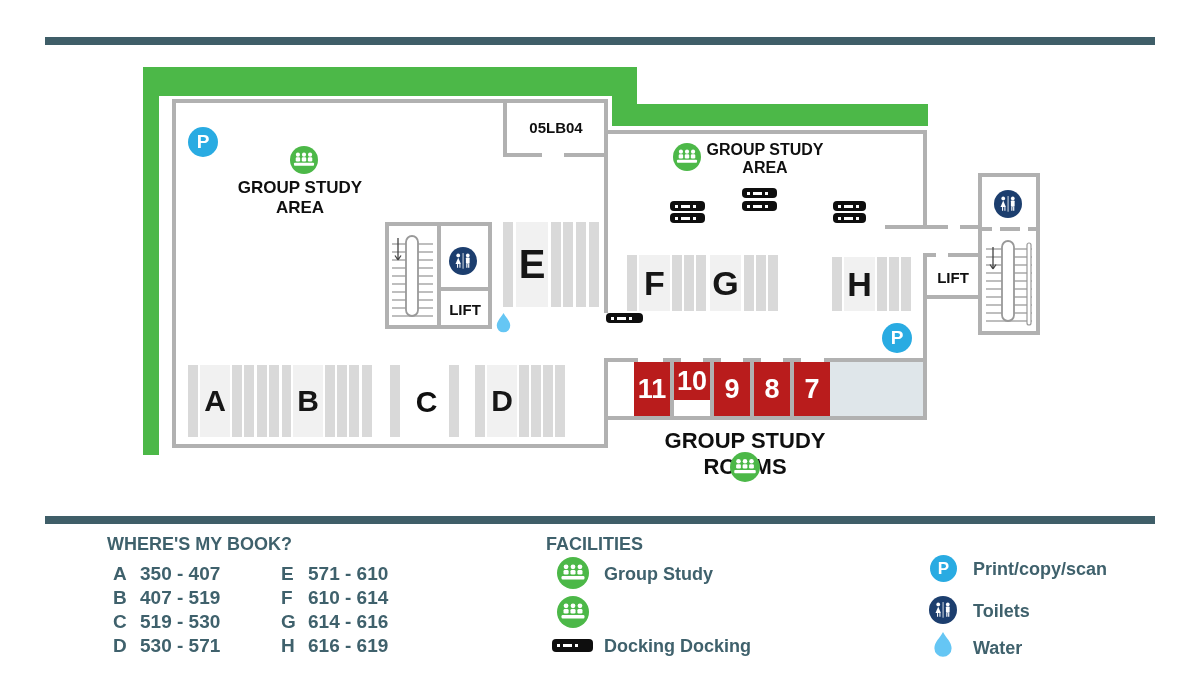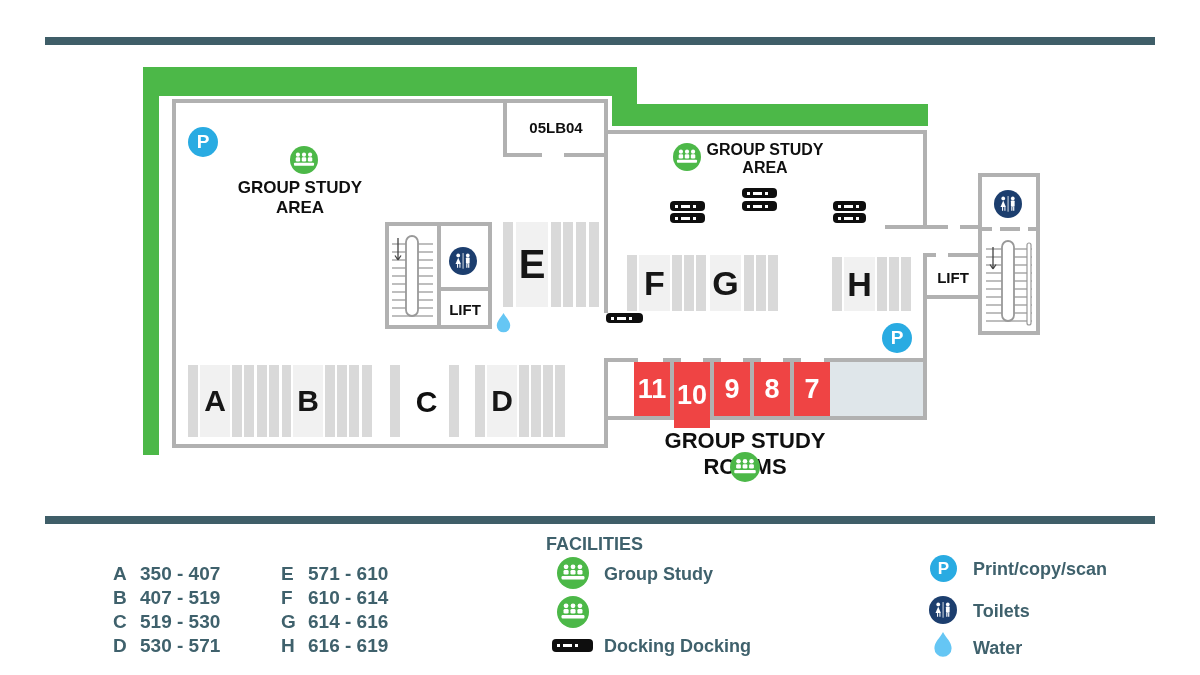--- a/index.html
+++ b/index.html
@@ -3,21 +3,21 @@
 <meta charset="utf-8">
 <style>
   html,body{margin:0;padding:0;background:#fff;}
   #app{position:relative;width:1200px;height:675px;background:#ffffff;
        font-family:"Liberation Sans",sans-serif;overflow:hidden;}
   .w{position:absolute;background:#b1b1b1;}          
   .g{position:absolute;background:#4cb848;}          
   .bar{position:absolute;background:#d9d9d9;}        
   .sbox{position:absolute;background:#f1f1f1;display:flex;align-items:center;
         justify-content:center;font-weight:bold;color:#161616;}
-  .room{position:absolute;background:#ef4444;display:flex;align-items:center;
+  .room{position:absolute;background:#b91c1c;display:flex;align-items:center;
         justify-content:center;color:#fff;font-weight:bold;font-size:27px;}
   .mtext{position:absolute;color:#0f0f0f;font-weight:bold;text-align:center;}
   .picon{position:absolute;background:#29abe2;border-radius:50%;color:#fff;
          font-weight:bold;display:flex;align-items:center;justify-content:center;}
   .icon{position:absolute;}
   .icon svg{display:block;width:100%;height:100%;}
   .dock{position:absolute;background:#0e0e0e;border-radius:4px;display:flex;
         align-items:center;box-sizing:border-box;padding-left:5px;}
   .dock i{display:block;background:#fff;height:3px;margin-right:3px;}
   .dock .d1{width:3px;}.dock .d2{width:9px;}
@@ -103,21 +103,21 @@
   <div class="w" style="left:604px;top:358px;width:34px;height:4px;"></div>
   <div class="w" style="left:663px;top:358px;width:18px;height:4px;"></div>
   <div class="w" style="left:703px;top:358px;width:18px;height:4px;"></div>
   <div class="w" style="left:743px;top:358px;width:18px;height:4px;"></div>
   <div class="w" style="left:783px;top:358px;width:18px;height:4px;"></div>
   <div class="w" style="left:824px;top:358px;width:103px;height:4px;"></div>
   <div class="w" style="left:604px;top:416px;width:323px;height:4px;"></div>
 
   <div class="room" style="left:634px;top:362px;width:36px;height:54px;">11</div>
   <div class="w" style="left:670px;top:362px;width:4px;height:54px;"></div>
-  <div class="room" style="left:674px;top:362px;width:36px;height:66px;">10</div>
+  <div class="room" style="left:674px;top:362px;width:36px;height:38px;">10</div>
   <div class="w" style="left:710px;top:362px;width:4px;height:54px;"></div>
   <div class="room" style="left:714px;top:362px;width:36px;height:54px;">9</div>
   <div class="w" style="left:750px;top:362px;width:4px;height:54px;"></div>
   <div class="room" style="left:754px;top:362px;width:36px;height:54px;">8</div>
   <div class="w" style="left:790px;top:362px;width:4px;height:54px;"></div>
   <div class="room" style="left:794px;top:362px;width:36px;height:54px;">7</div>
   <div class="empty" style="left:830px;top:362px;width:93px;height:54px;"></div>
 
   <div class="mtext" style="left:640px;top:428px;width:210px;font-size:22px;">GROUP STUDY ROOMS</div>
 
@@ -285,20 +285,21 @@
     <svg viewBox="0 0 24 32">
         <path d="M12 1C9 7 2.5 12 2.5 19a9.5 9.5 0 0 0 19 0C21.5 12 15 7 12 1Z" fill="#65c6f4"></path>
       </svg>
   </div>
 
   <div class="mtext" style="left:225px;top:178px;width:150px;font-size:17px;">GROUP STUDY</div>
   <div class="mtext" style="left:225px;top:198px;width:150px;font-size:17px;">AREA</div>
   <div class="mtext" style="left:690px;top:141px;width:150px;font-size:16px;">GROUP STUDY</div>
   <div class="mtext" style="left:690px;top:159px;width:150px;font-size:16px;">AREA</div>
 
+  <div class="lh" style="left:107px;top:534px;">WHERE'S MY BOOK?</div>
   <div class="bookcol" style="left:113px;top:562px;">
     <div class="bookrow">
         <span class="bl">A</span>
         <span>350 - 407</span>
       </div>
     <div class="bookrow">
         <span class="bl">B</span>
         <span>407 - 519</span>
       </div>
     <div class="bookrow">

